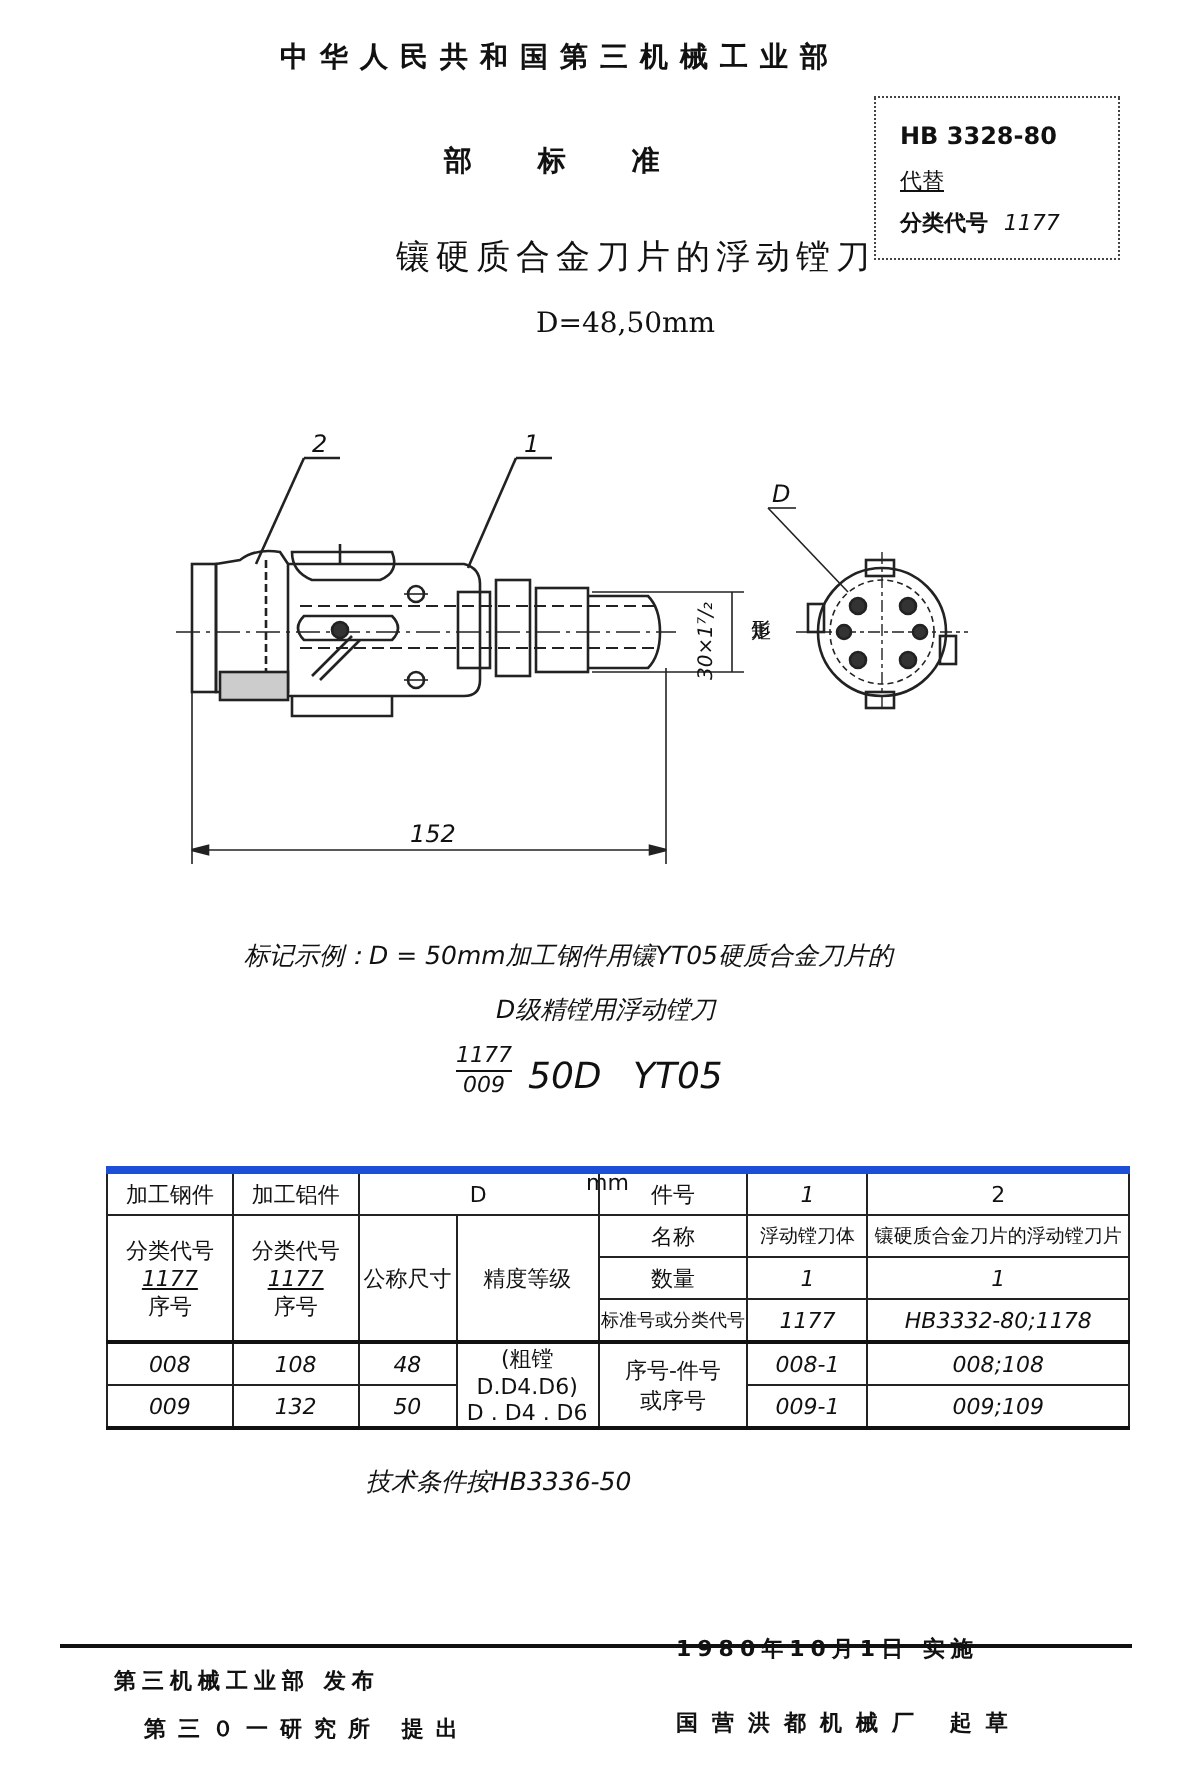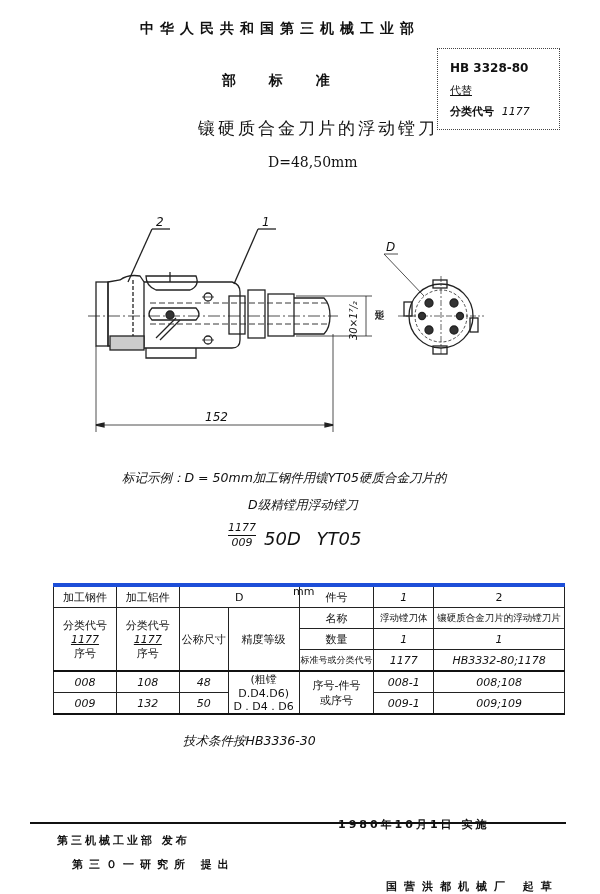--- a/index.html
+++ b/index.html
@@ -26,21 +26,21 @@
   table.spec td { border:1px solid #222; text-align:center; padding:0; height:20px; }
   table.spec tr.thick td { border-top:2px solid #111; }
   table.spec { border-top:4px solid #1d4ed8; border-bottom:2px solid #111; }
   .it { font-style:italic; }
   .tech { left:183px; top:733px; font-size:12.5px; font-style:italic; }
   .rule { left:30px; top:822px; width:536px; height:0; border-top:2px solid #111; }
   .ft { font-size:11px; font-weight:bold; letter-spacing:3px; }
   .ft1 { left:57px; top:833px; }
   .ft2 { left:72px; top:857px; letter-spacing:6px; }
   .ft3 { left:338px; top:817px; }
-  .ft4 { left:338px; top:879px; letter-spacing:7px;margin-left:48px; }
+  .ft4 { left:338px; top:854px; letter-spacing:7px; }
   svg.draw { position:absolute; left:0; top:0; }
 </style>
 </head>
 <body>
 
 <div class="abs hdr1">中华人民共和国第三机械工业部</div>
 <div class="abs hdr2">部 标 准</div>
 <div class="abs title">镶硬质合金刀片的浮动镗刀</div>
 <div class="abs subtitle">D=48,50mm</div>
 
@@ -200,19 +200,19 @@
   <tr>
     <td class="it">009</td>
     <td class="it">132</td>
     <td class="it">50</td>
     <td class="it">009-1</td>
     <td class="it">009;109</td>
   </tr>
 </tbody>
   </table>
 
-<div class="abs tech">技术条件按HB3336-30</div>
+<div class="abs tech">技术条件按HB3336-50</div>
 
 <div class="abs rule"></div>
 <div class="abs ft ft1">第三机械工业部 发布</div>
 <div class="abs ft ft2">第三０一研究所 提出</div>
 <div class="abs ft ft3">1980年10月1日 实施</div>
 <div class="abs ft ft4">国营洪都机械厂 起草</div>
 
 </body></html>

